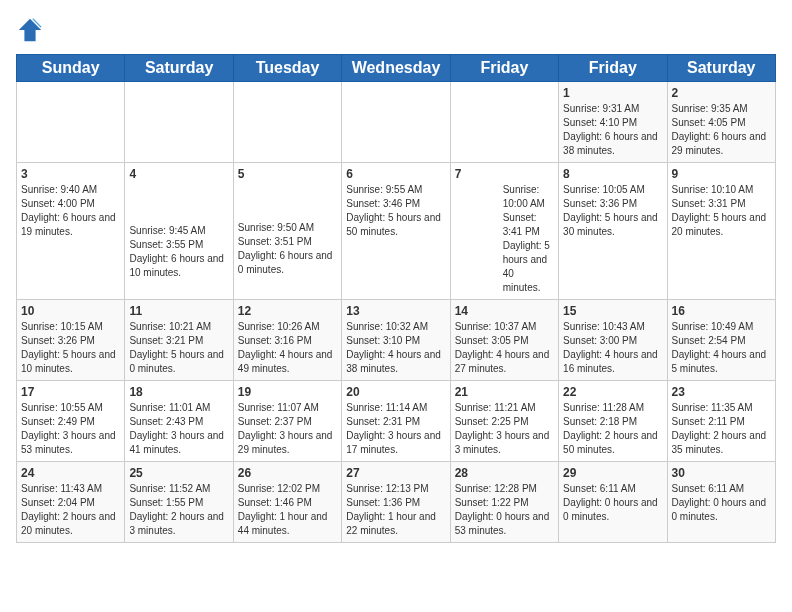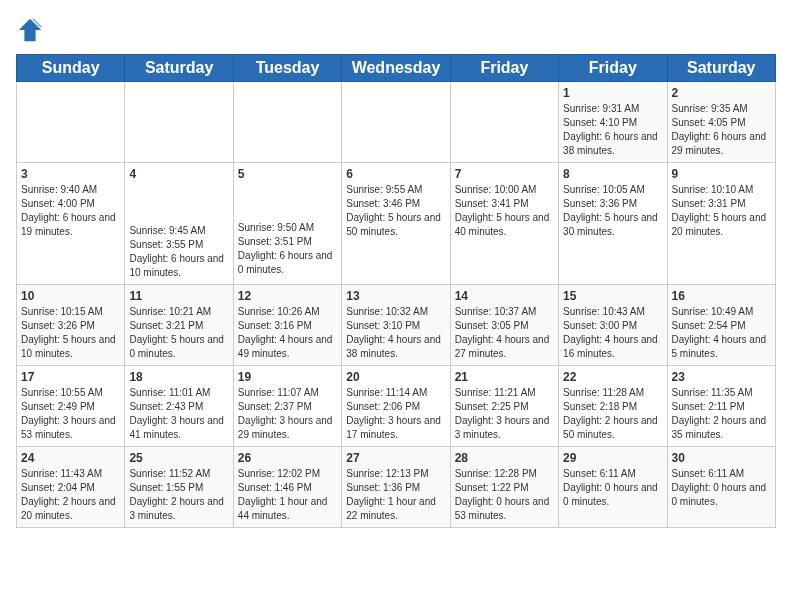--- a/index.html
+++ b/index.html
@@ -133,21 +133,21 @@
 Daylight: 6 hours and 0 minutes.</div>
         </td>
         <td>
           <span class="day-num">6</span>
           <div class="cell-content" style="white-space: pre-line;">Sunrise: 9:55 AM
 Sunset: 3:46 PM
 Daylight: 5 hours and 50 minutes.</div>
         </td>
         <td>
           <span class="day-num">7</span>
-          <div class="cell-content" style="white-space: pre-line;">Sunrise: 10:00 AM
+          <div class="cell-content" style="white-space: pre-line; margin-left: 48px;">Sunrise: 10:00 AM
 Sunset: 3:41 PM
 Daylight: 5 hours and 40 minutes.</div>
         </td>
         <td>
           <span class="day-num">8</span>
           <div class="cell-content" style="white-space: pre-line;">Sunrise: 10:05 AM
 Sunset: 3:36 PM
 Daylight: 5 hours and 30 minutes.</div>
         </td>
         <td>
@@ -216,21 +216,21 @@
         </td>
         <td>
           <span class="day-num">19</span>
           <div class="cell-content" style="white-space: pre-line;">Sunrise: 11:07 AM
 Sunset: 2:37 PM
 Daylight: 3 hours and 29 minutes.</div>
         </td>
         <td>
           <span class="day-num">20</span>
           <div class="cell-content" style="white-space: pre-line;">Sunrise: 11:14 AM
-Sunset: 2:06 PM
+Sunset: 2:31 PM
 Daylight: 3 hours and 17 minutes.</div>
         </td>
         <td>
           <span class="day-num">21</span>
           <div class="cell-content" style="white-space: pre-line;">Sunrise: 11:21 AM
 Sunset: 2:25 PM
 Daylight: 3 hours and 3 minutes.</div>
         </td>
         <td>
           <span class="day-num">22</span>

